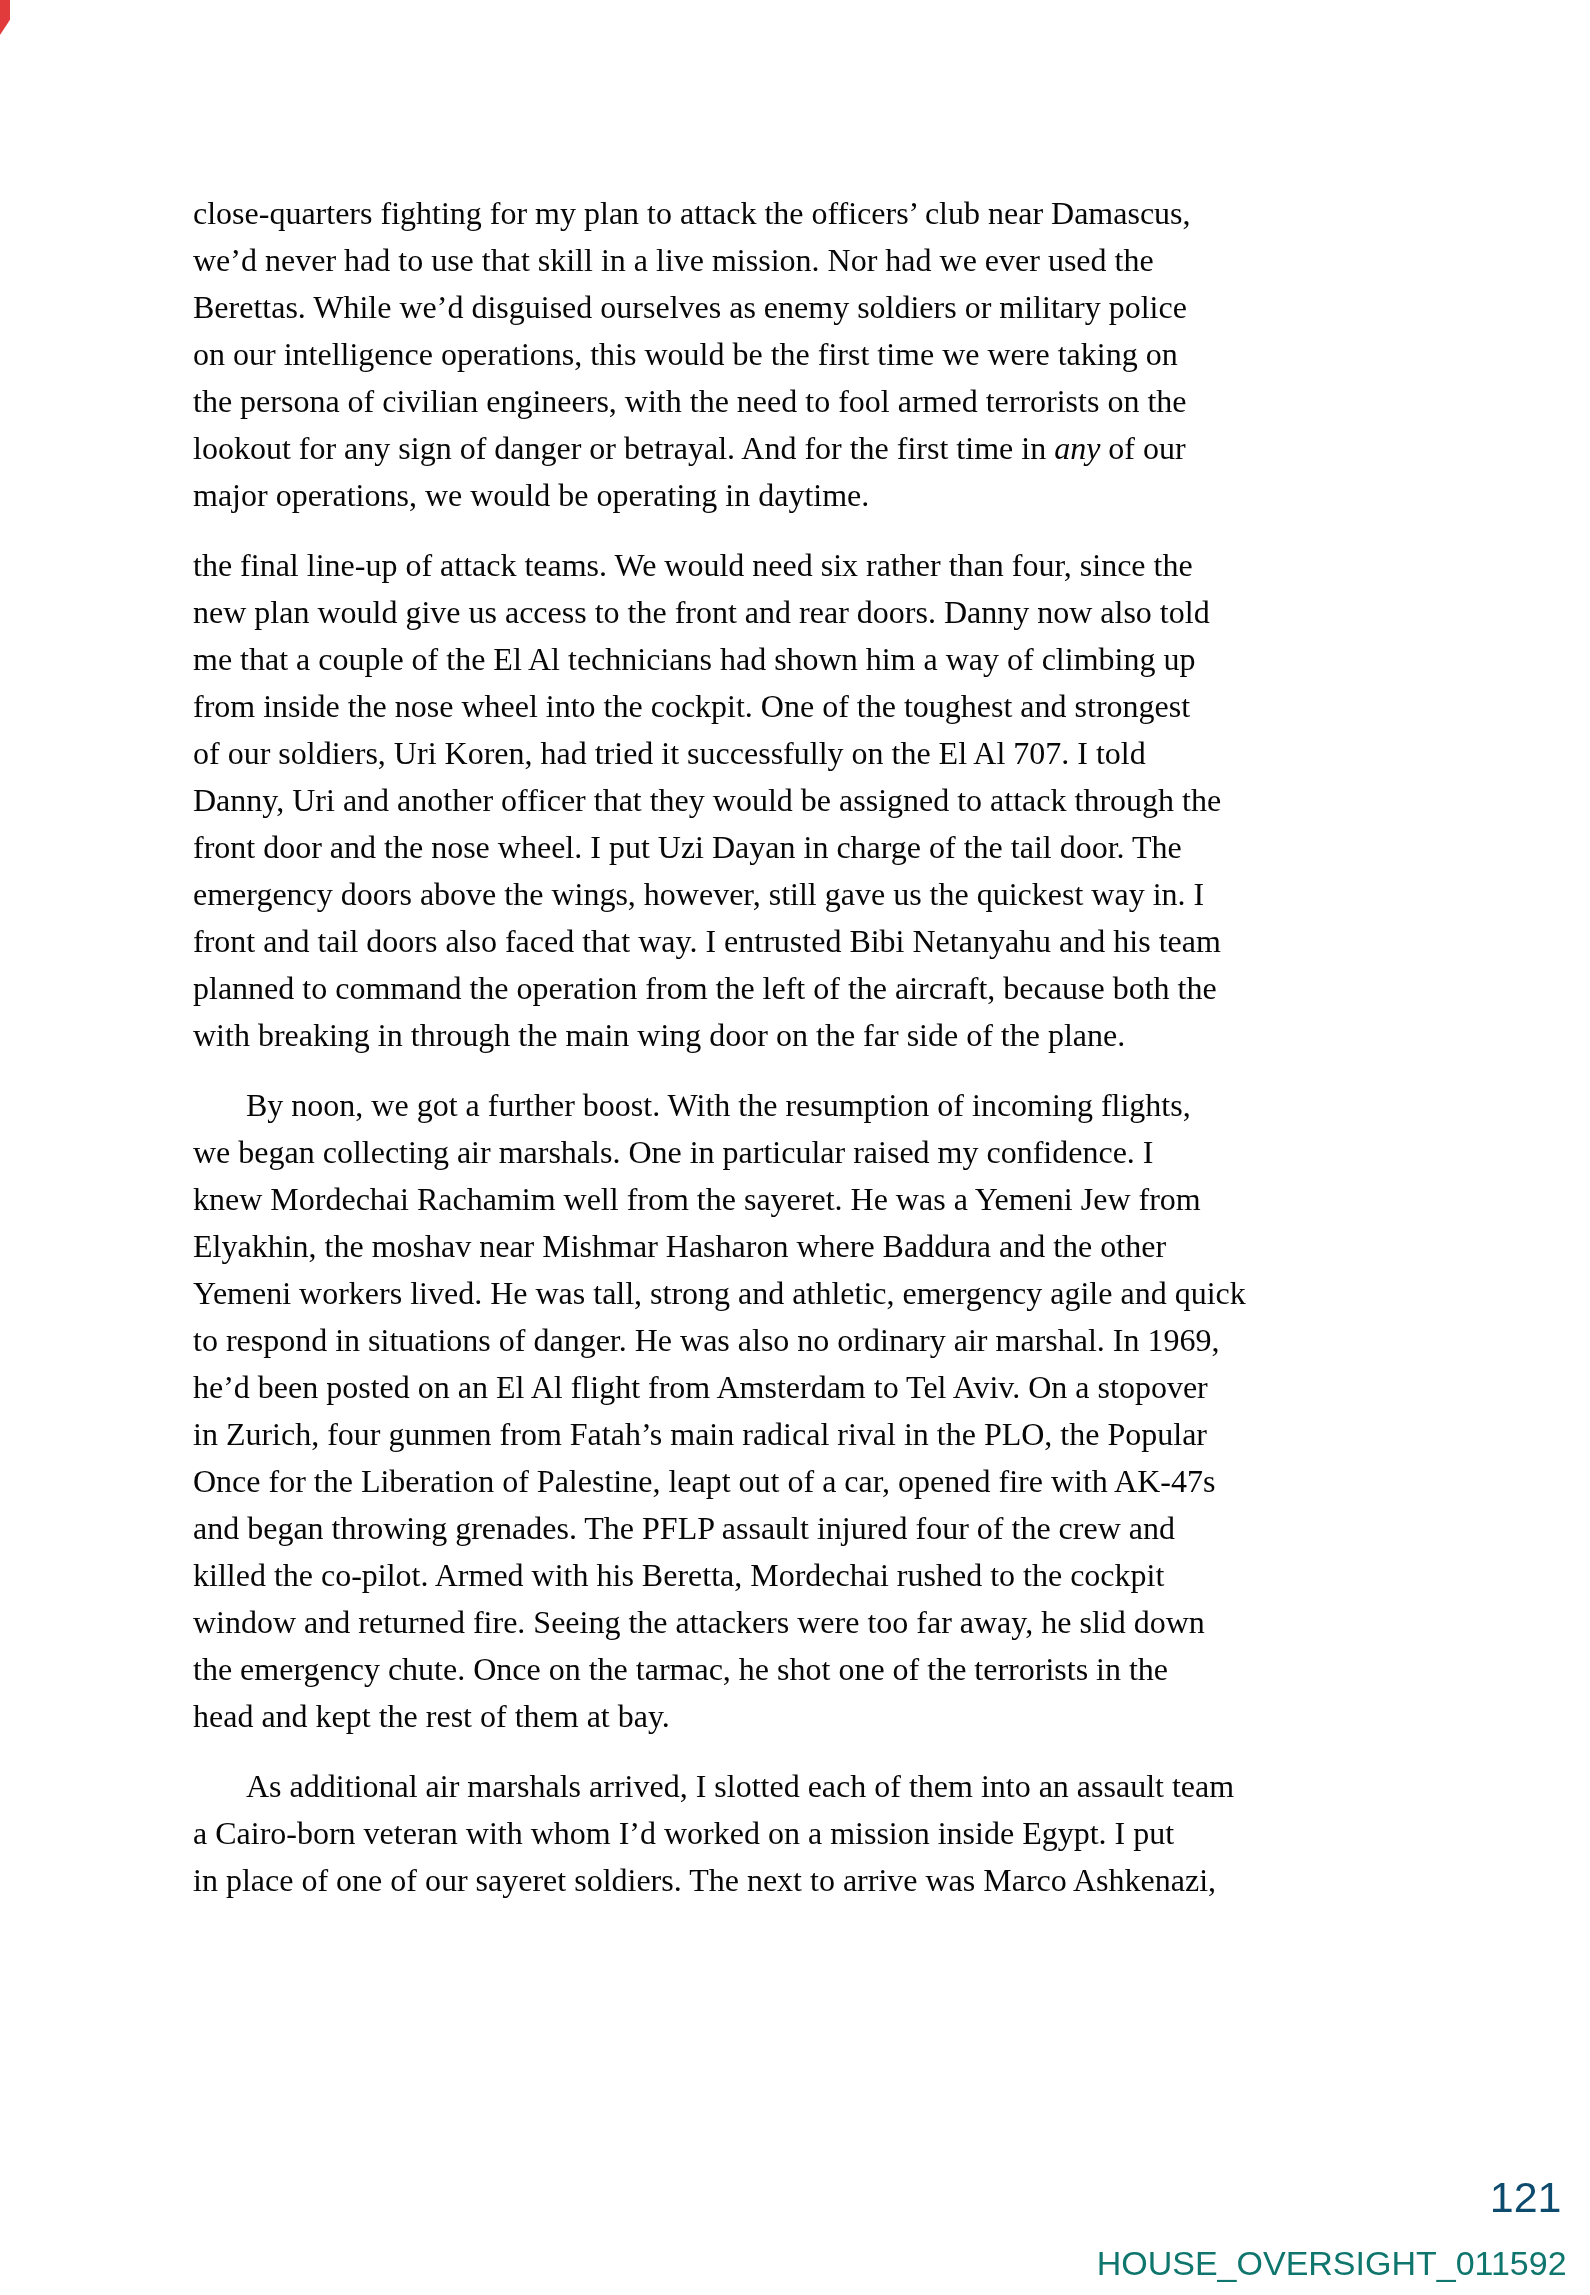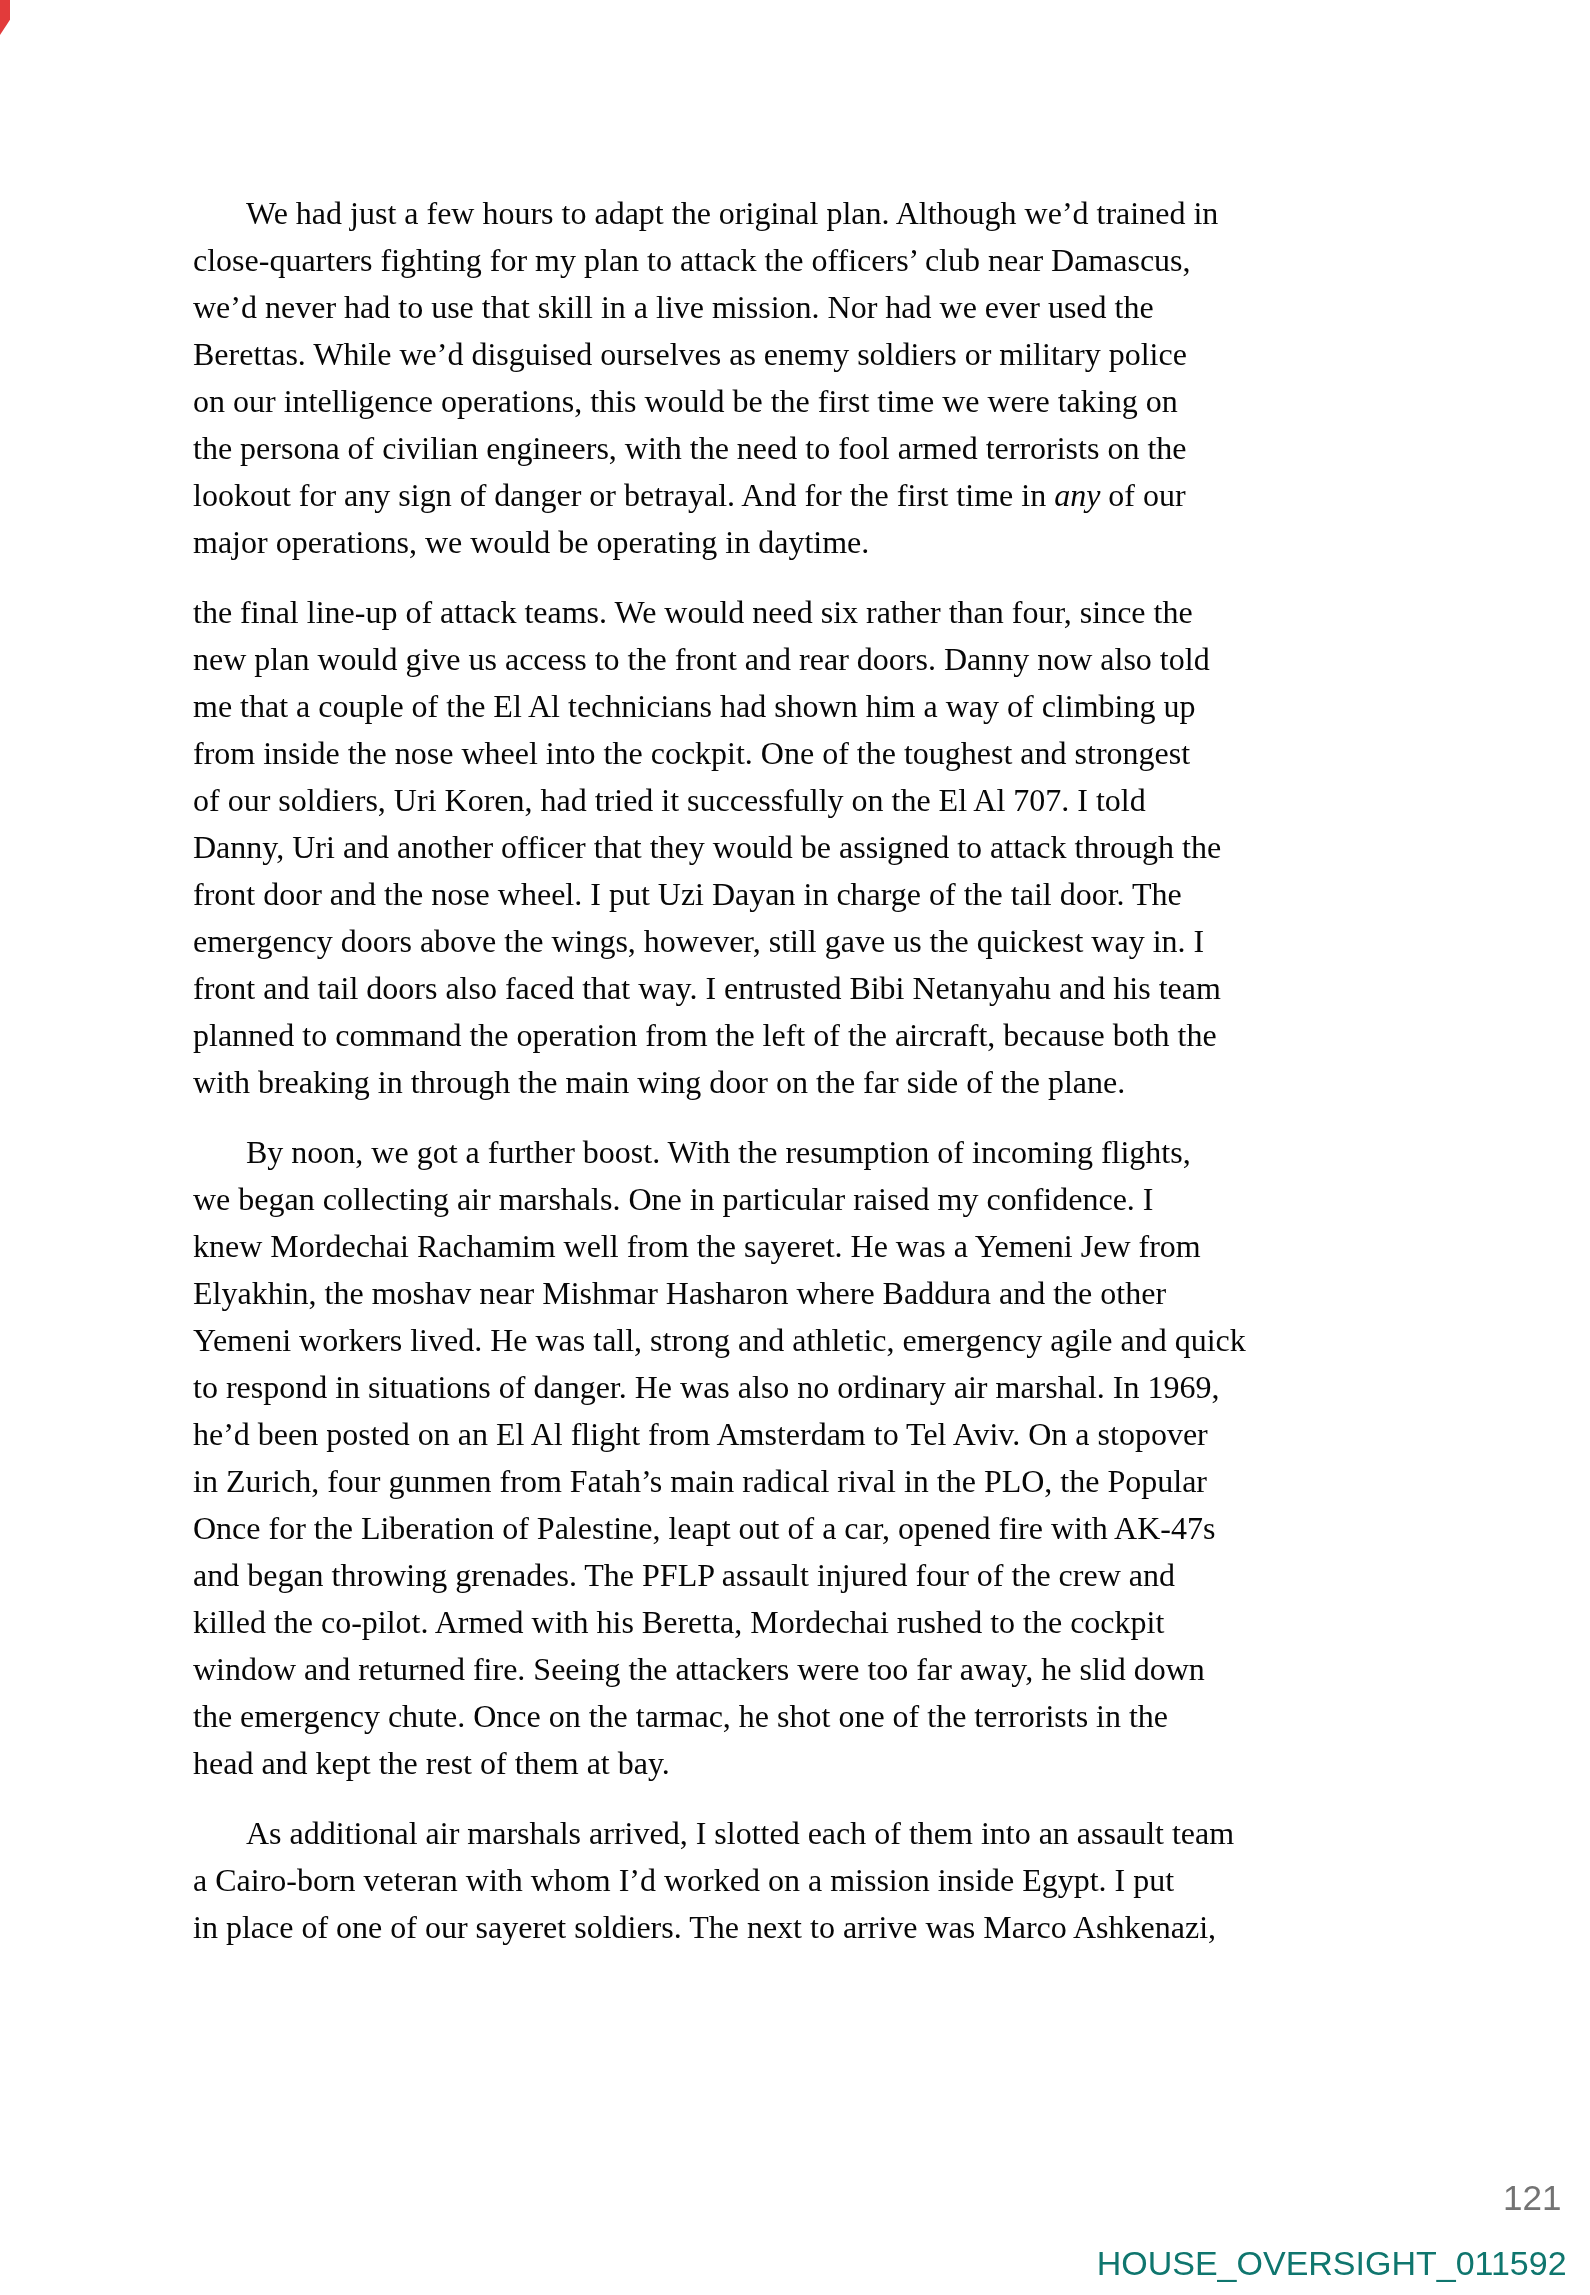--- a/index.html
+++ b/index.html
@@ -45,44 +45,43 @@
     padding-left: 53px;
   }
   .body-text em {
     font-style: italic;
   }
   .page-number {
     position: absolute;
     top: 2179px;
     right: 29.5px;
     font-family: "Liberation Sans", sans-serif;
-    font-size: 35px;
+    font-size: 43px;
     line-height: 37px;
-    color: #737373;
+    color: #0c4a6e;
   }
   .bates-stamp {
     position: absolute;
     top: 2245px;
     right: 24.4px;
     font-family: "Liberation Sans", sans-serif;
     font-size: 34px;
     line-height: 37px;
     color: #0f766e;
   }
 </style>
 </head>
 <body>
 
 <div class="page">
 
   <div class="scan-mark"></div>
 
   <div class="body-text">
       <p>
-        <span class="line first">We had just a few hours to adapt the original plan. Although we’d trained in</span>
         <span class="line">close-quarters fighting for my plan to attack the officers’ club near Damascus,</span>
         <span class="line">we’d never had to use that skill in a live mission. Nor had we ever used the</span>
         <span class="line">Berettas. While we’d disguised ourselves as enemy soldiers or military police</span>
         <span class="line">on our intelligence operations, this would be the first time we were taking on</span>
         <span class="line">the persona of civilian engineers, with the need to fool armed terrorists on the</span>
         <span class="line">lookout for any sign of danger or betrayal. And for the first time in <em>any</em> of our</span>
         <span class="line">major operations, we would be operating in daytime.</span>
       </p>
       <p>
         <span class="line">the final line-up of attack teams. We would need six rather than four, since the</span>

